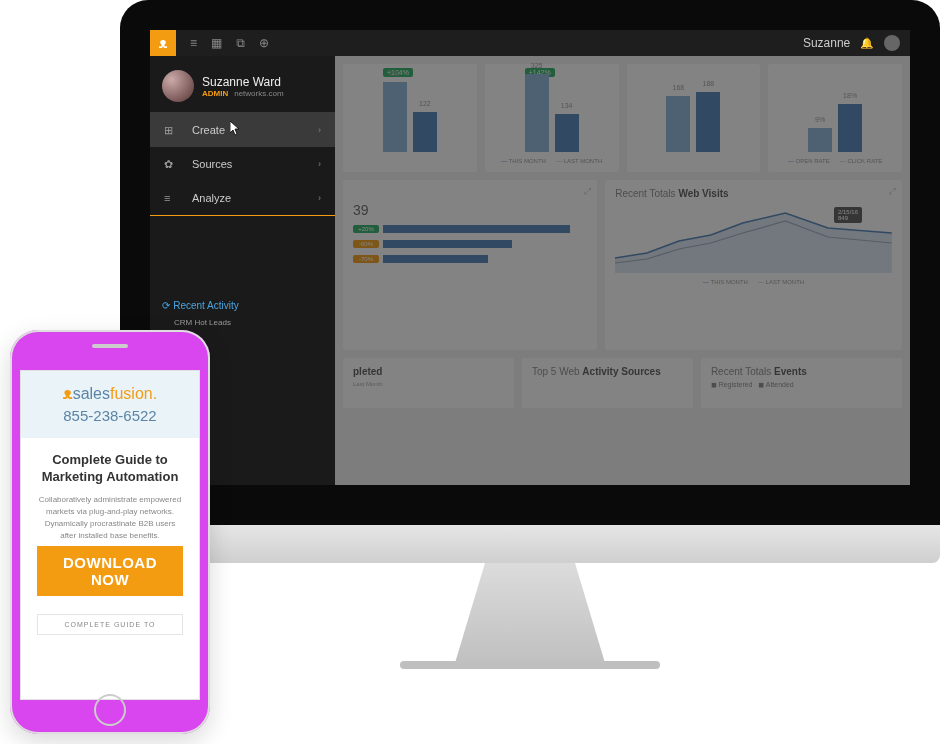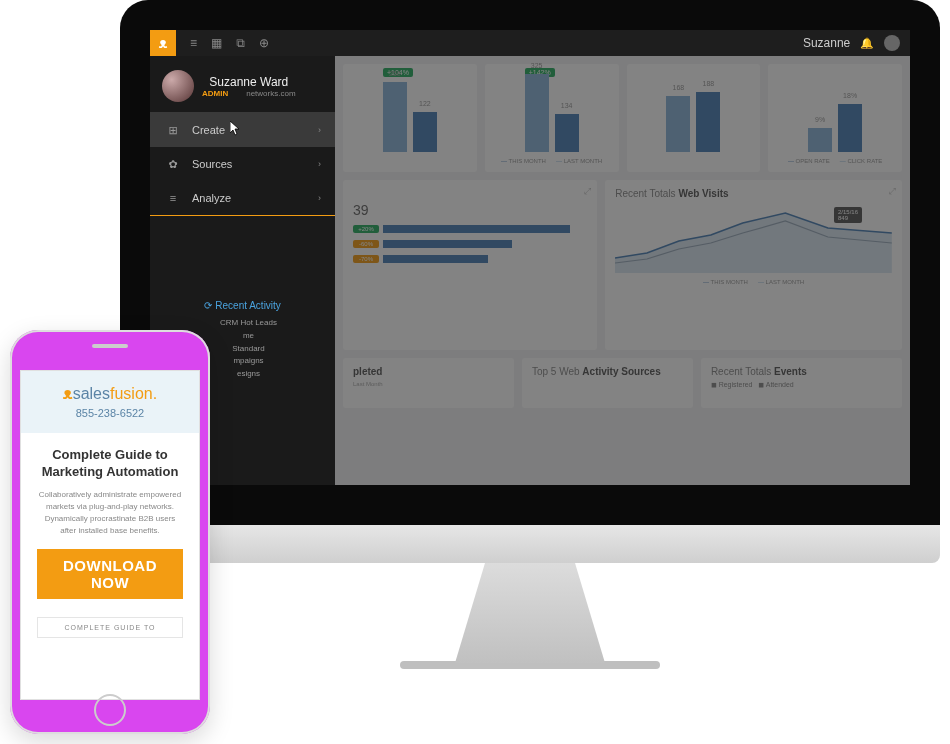--- a/index.html
+++ b/index.html
@@ -16,26 +16,26 @@
   
   .topbar { position: absolute; top:0; left:0; right:0; height:26px; background:#1e1e1e; display:flex; align-items:center; padding:0 10px; }
   .logo-sq { width:26px; height:26px; background:#f39c12; display:flex; align-items:center; justify-content:center; color:#fff; font-weight:bold; font-size:14px; margin-left:-10px; }
   .topbar .tico { color:#888; margin-left:14px; font-size:12px; }
   .topbar .spacer { flex:1; }
   .topbar .user { color:#ccc; font-size:12px; margin-right:10px; }
   .bell { color:#aaa; font-size:11px; margin-right:10px; }
   .avatar-sm { width:16px; height:16px; border-radius:50%; background:#666; }
 
   
-  .sidebar { position:absolute; top:26px; left:0; width:185px; height:430px; background:#1a1a1a; color:#ddd;text-align:center; }
+  .sidebar { position:absolute; top:26px; left:0; width:185px; height:430px; background:#1a1a1a; color:#ddd; }
   .sb-user { display:flex; align-items:center; padding:14px 12px 10px 12px; }
   .sb-avatar { width:32px; height:32px; border-radius:50%; background: radial-gradient(circle at 30% 30%, #caa, #533); margin-right:8px; }
   .sb-uname { font-size:12px; color:#eee; }
   .sb-sub { font-size:8px; color:#888; }
-  .sb-sub .role { color:#f39c12; font-weight:600; margin-right:18px; }
+  .sb-sub .role { color:#f39c12; font-weight:600; margin-right:6px; }
   .sb-menu { border-top:1px solid #3a3a3a; border-bottom:1px solid #f39c12; }
   .sb-item { display:flex; align-items:center; height:34px; padding:0 14px; font-size:11px; color:#ccc; position:relative; cursor:pointer; }
   .sb-item.active { background:#3a3a3a; }
   .sb-item .ico { width:18px; color:#999; font-size:11px; margin-right:10px; }
   .sb-item .chev { margin-left:auto; color:#888; font-size:9px; }
   .cursor { position:absolute; left:80px; top:8px; width:12px; height:16px; }
   .cursor svg { width:12px; height:16px; }
   .sb-recent { padding:14px 12px; }
   .sb-recent h5 { color:#4aa3df; font-size:10px; font-weight:500; margin-bottom:6px; }
   .sb-recent h5::before { content:"⟳ "; }
@@ -73,24 +73,24 @@
   .tooltip { position:absolute; top:4px; right:30px; background:#555; color:#fff; font-size:6px; padding:2px 4px; border-radius:2px; }
 
   
   .phone { position:absolute; left:10px; top:330px; width:200px; height:404px; background:#d946ef; border-radius:28px; box-shadow:0 8px 24px rgba(0,0,0,0.15), inset 0 0 0 2px #ddd; padding:40px 10px 30px 10px; }
   .phone::before { content:""; position:absolute; top:14px; left:50%; transform:translateX(-50%); width:36px; height:4px; background:#ccc; border-radius:3px; }
   .phone::after { content:""; position:absolute; bottom:8px; left:50%; transform:translateX(-50%); width:28px; height:28px; border:2px solid #ccc; border-radius:50%; }
   .phone-screen { background:#fff; height:330px; overflow:hidden; border:1px solid #e0e0e0; }
   .ph-header { background:#eaf3f8; text-align:center; padding:14px 8px; }
   .ph-logo { font-size:16px; font-weight:500; color:#5b84a6; }
   .ph-logo .flame { color:#f39c12; font-weight:bold; }
-  .ph-phone { font-size:11px; color:#5b84a6; margin-top:4px; }
+  .ph-phone { font-size:15px; color:#5b84a6; margin-top:4px; }
   .ph-body { padding:14px 16px; text-align:center; }
   .ph-title { font-size:13px; font-weight:600; color:#333; line-height:1.3; margin-bottom:8px; }
-  .ph-desc { font-size:8px; color:#888; line-height:1.5; margin-bottom:12px; }
+  .ph-desc { font-size:8px; color:#888; line-height:1.5; margin-bottom:4px; }
   .ph-btn { display:inline-block; background:#f39c12; color:#fff; font-size:15px; font-weight:600; letter-spacing:0.5px; padding:8px 14px; }
   .ph-sub { margin-top:18px; font-size:7px; color:#888; letter-spacing:1px; border:1px solid #e5e5e5; padding:6px; }
 
 </style>
 </head>
 <body>
 
 <div class="monitor">
   <div class="screen-frame">
     <div class="screen">

